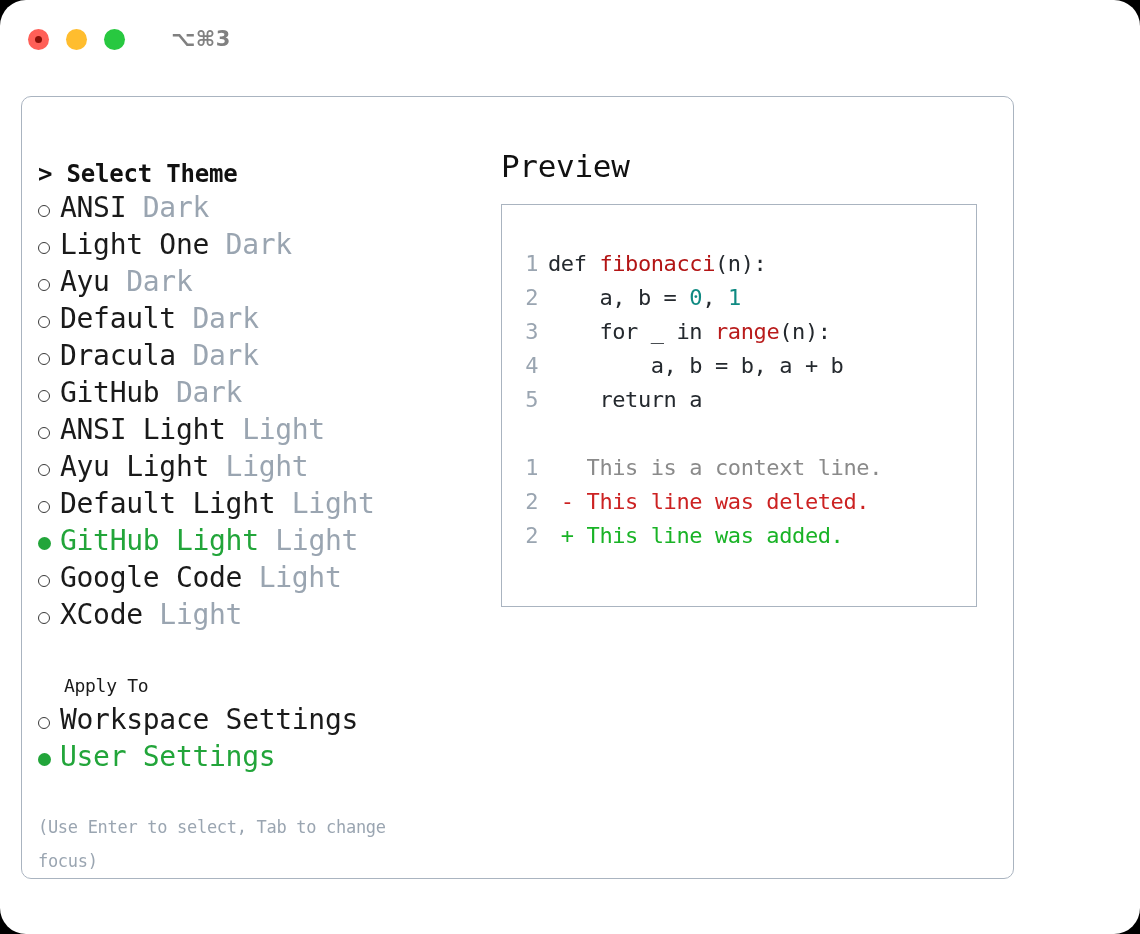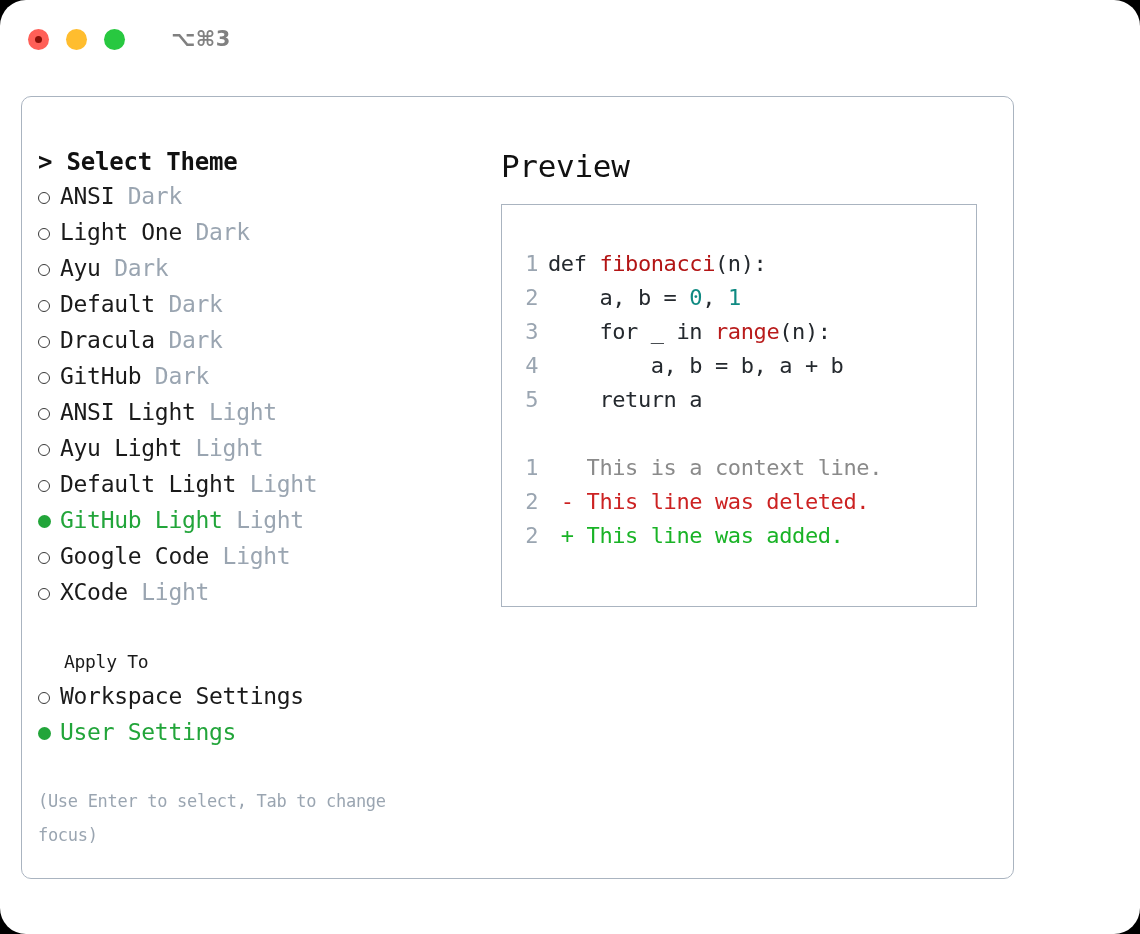--- a/index.html
+++ b/index.html
@@ -87,38 +87,38 @@
     position: absolute;
     left: 0; top: 0;
     width: 100%;
     height: 100%;
   }
 
   
   .left-col {
     position: absolute;
     left: 16px;
-    top: 48px;
+    top: 60px;
     width: 460px;
   }
 
   .section-header {
     font-size: 24px;
     font-weight: bold;
     color: #111111;
     line-height: 34px;
     white-space: pre;
     letter-spacing: -0.2px;
   }
 
   .opt-row {
     display: flex;
     align-items: baseline;
     line-height: 34px;
-    font-size: 23px;
+    font-size: 28px;
     white-space: pre;
     letter-spacing: -0.3px;
   }
   .bullet {
     width: 22px;
     flex: 0 0 22px;
     display: inline-flex;
     align-items: center;
     justify-content: flex-start;
     position: relative;

